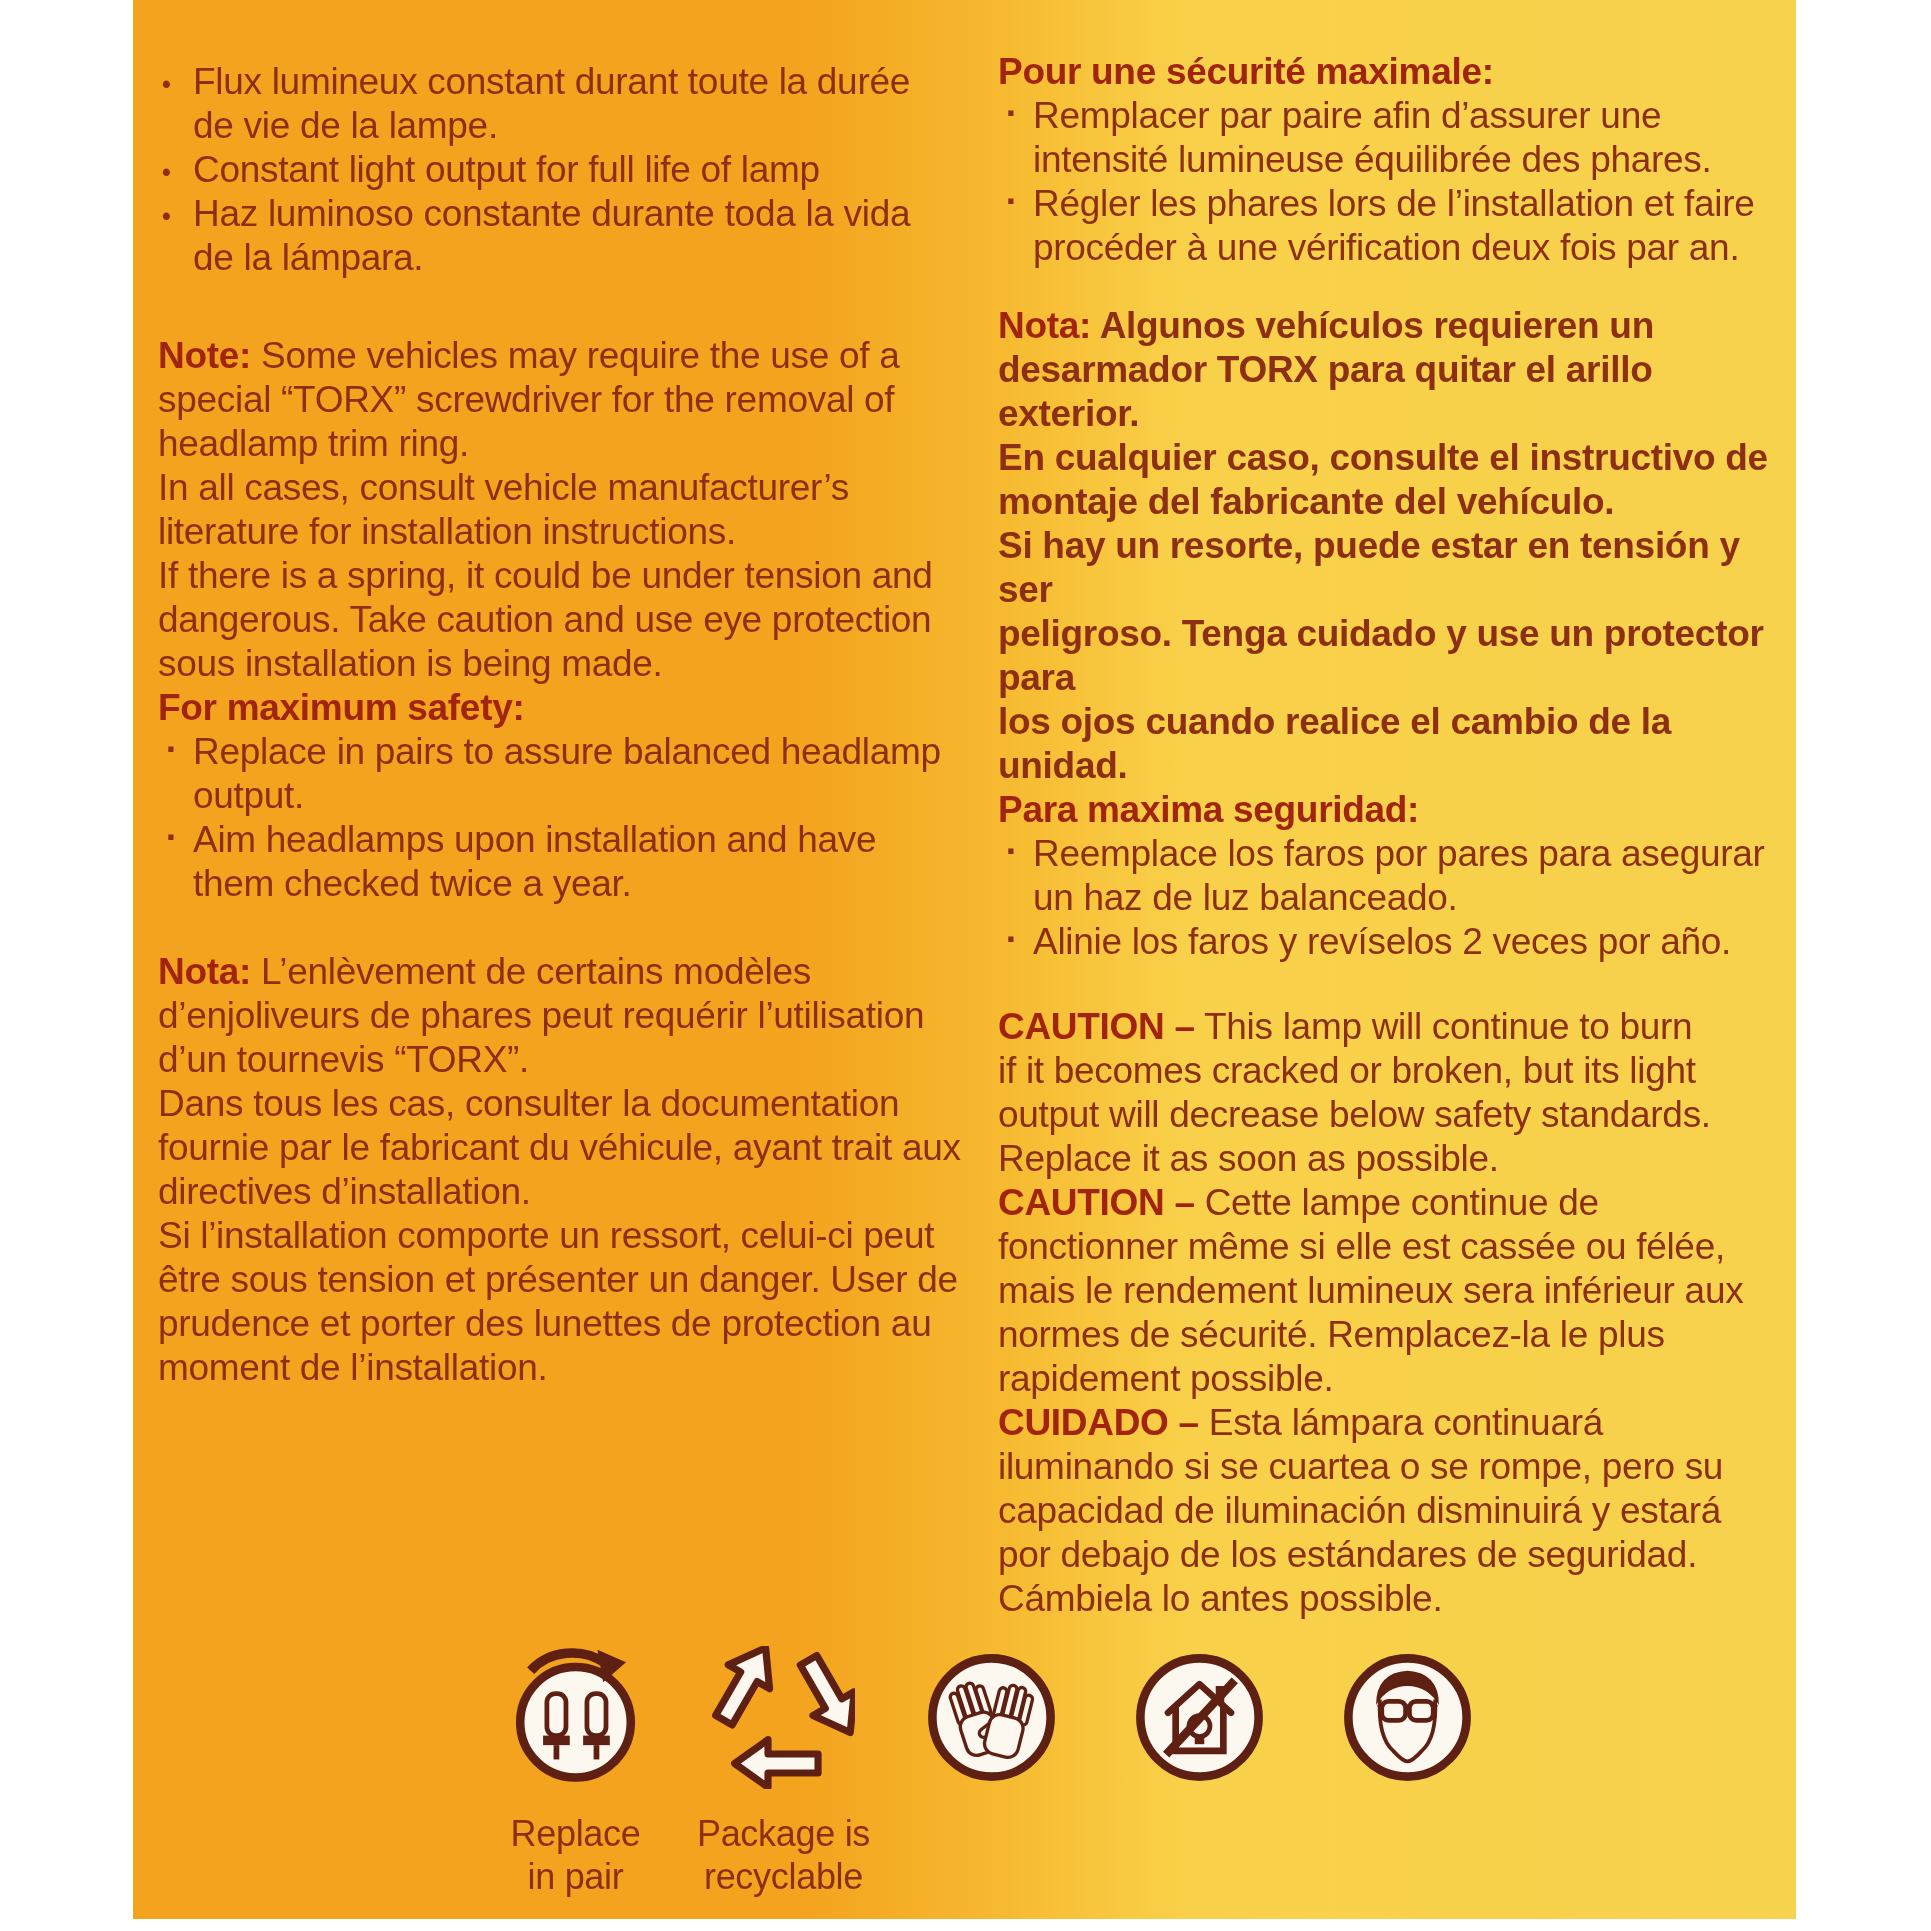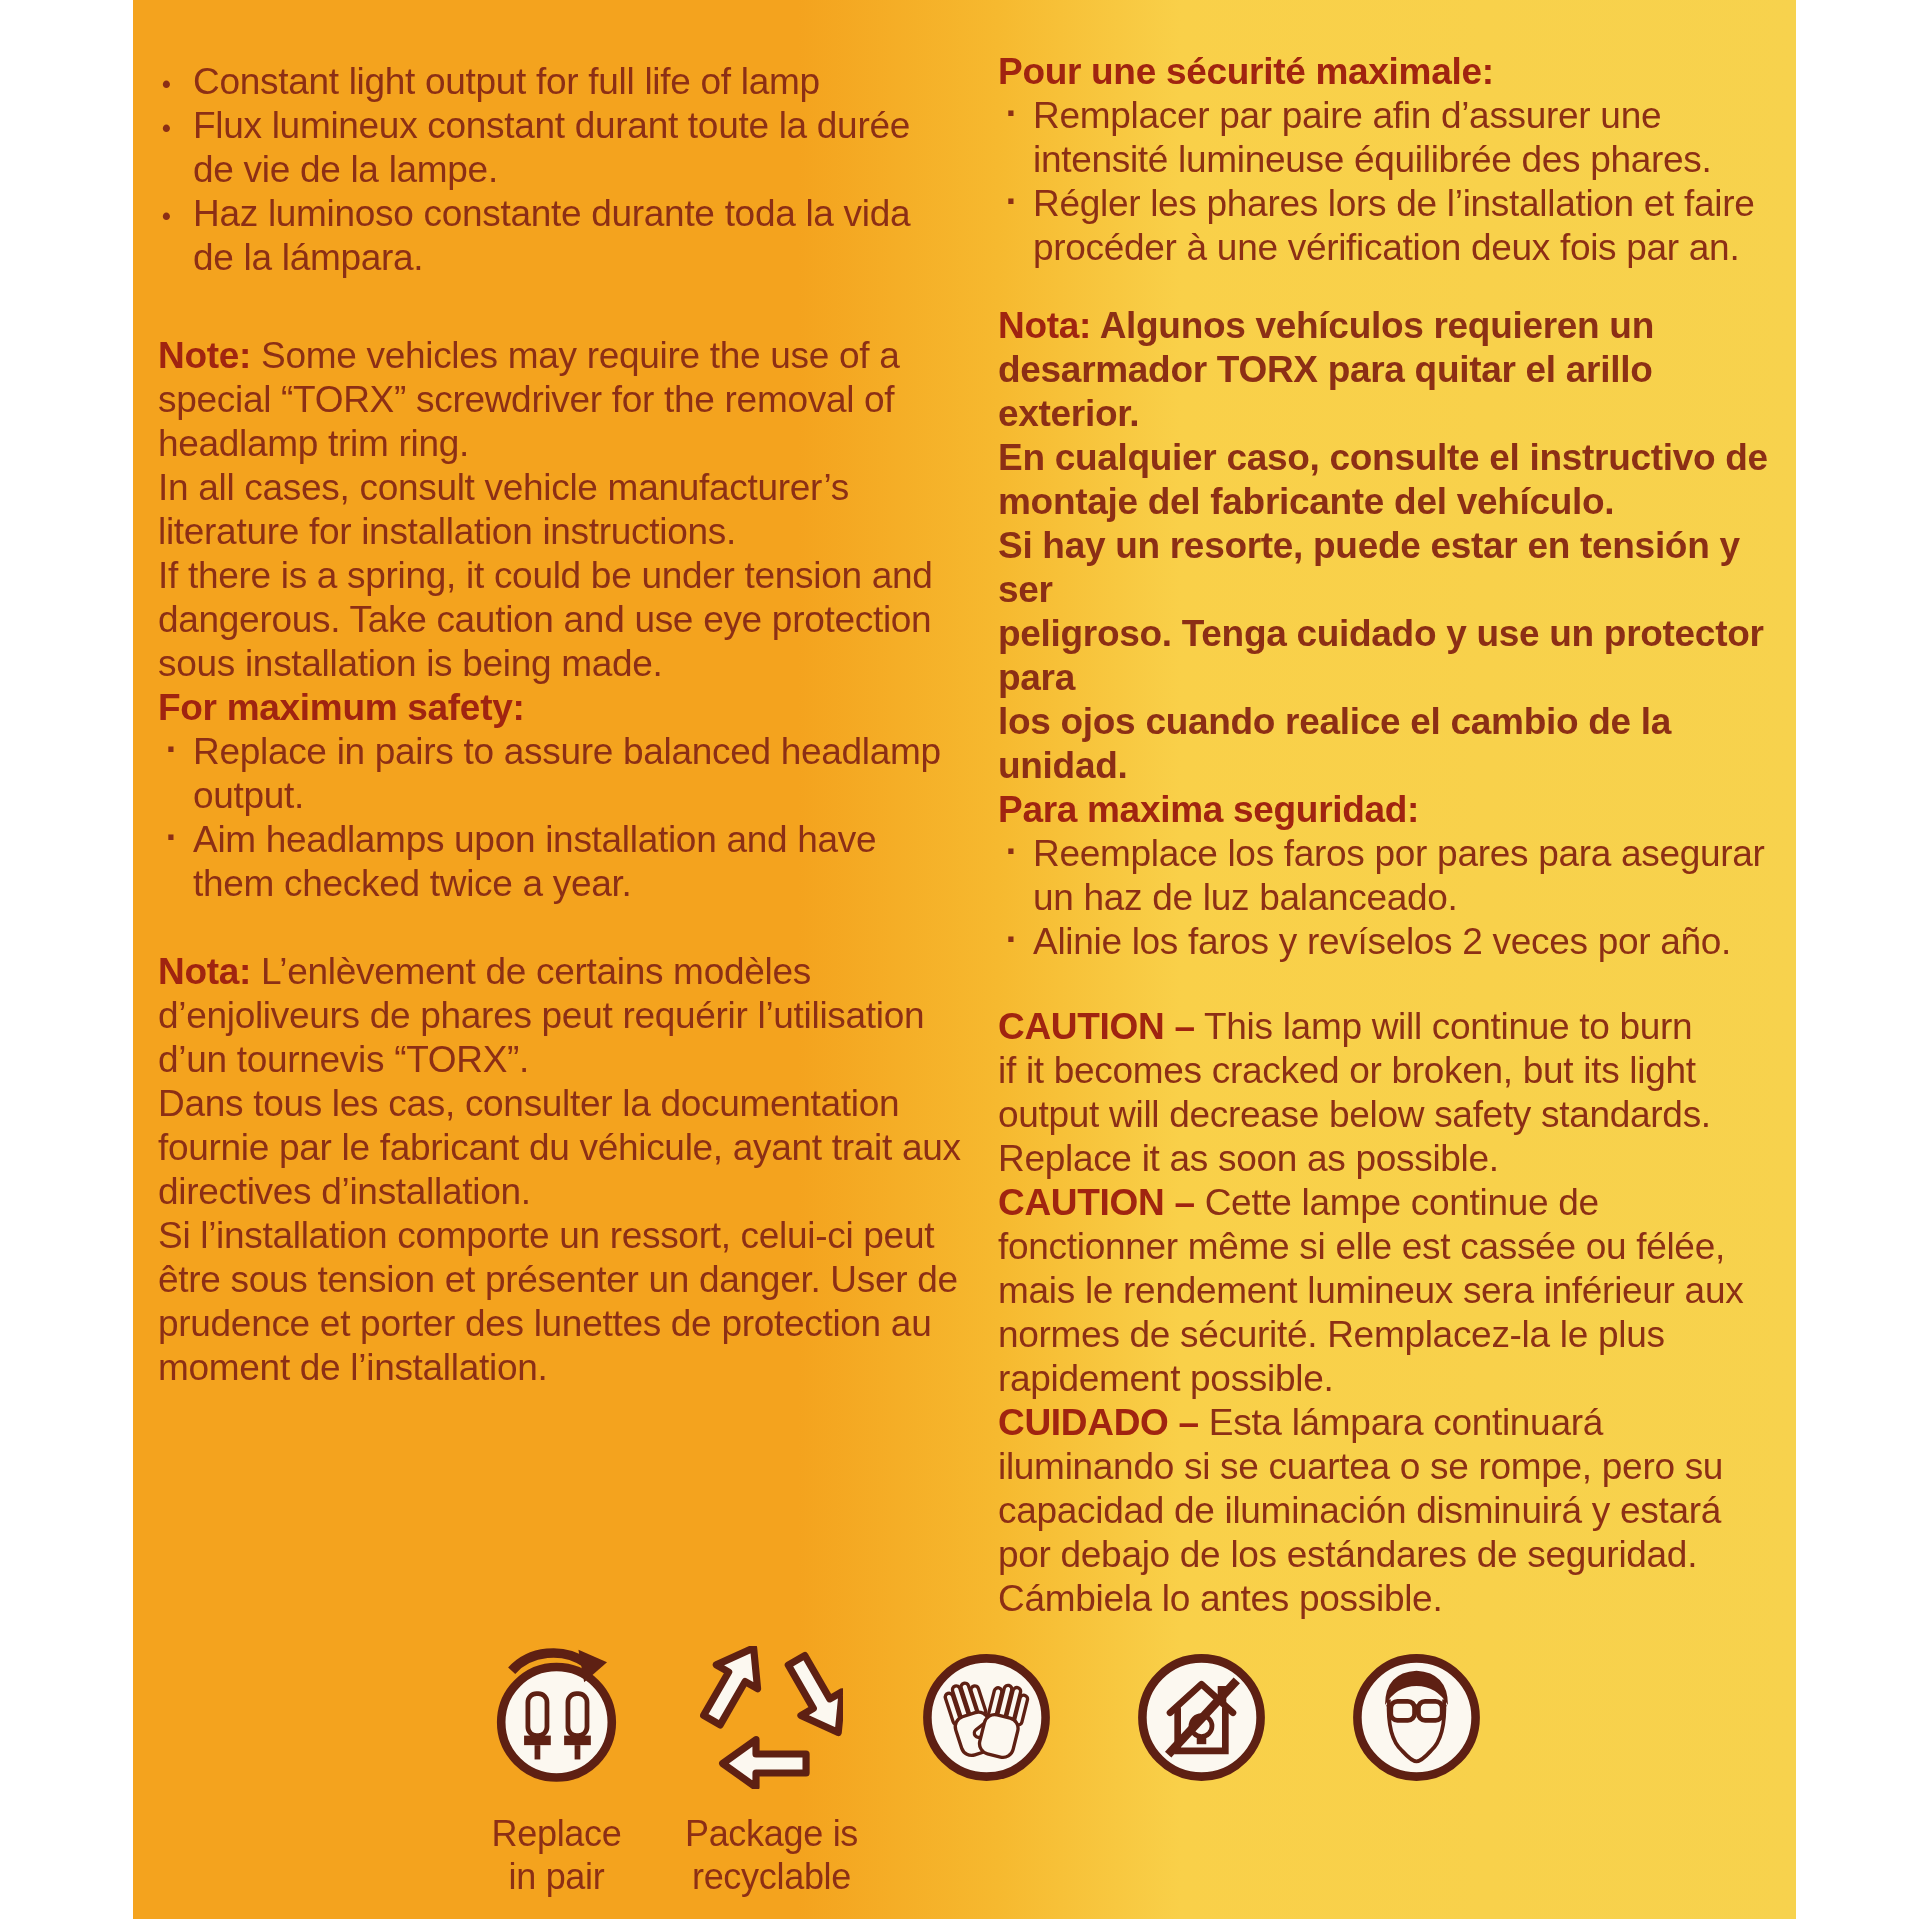--- a/index.html
+++ b/index.html
@@ -21,39 +21,39 @@
   b{color:#a02410;text-align:right;}
   ul{list-style:none;margin:0;padding:0;}
   li{position:relative;padding-left:35px;white-space:pre-line;}
   li::before{content:"·";position:absolute;left:7.7px;top:-1.9px;font-weight:bold;}
   .features li::before{content:"•";font-size:25px;top:1.9px;left:3.9px;}
   .features{margin-bottom:54px;}
   .sub-bullets{margin-bottom:44px;}
   .gap-top{margin-top:34px;font-weight:bold;}
   .cautions{margin-top:41px;}
   .icons{
-    position:absolute;left:458px;top:1646px;display:flex;gap:18px;
+    position:absolute;left:477px;top:1646px;display:flex;gap:11px;
   }
   .icon-wrap{width:197px;display:flex;flex-direction:column;align-items:center;}
   .icon-wrap svg{display:block;}
   .icon-label{
     margin-top:23px;font-size:36px;line-height:43px;color:#8c2f15;
     text-align:center;white-space:pre-line;letter-spacing:-0.3px;
   }
 </style>
 </head>
 <body>
 
 <div class="panel"></div>
 
 <div class="col col-left">
   <ul class="features">
-    <li>Constant light output for full life of lamp</li>
     <li>Flux lumineux constant durant toute la durée
 de vie de la lampe.</li>
+    <li>Constant light output for full life of lamp</li>
     <li>Haz luminoso constante durante toda la vida
 de la lámpara.</li>
   </ul>
 
   <div>
     <p><b>Note:</b> <span>Some vehicles may require the use of a
 special “TORX” screwdriver for the removal of
 headlamp trim ring.</span></p>
     <p>In all cases, consult vehicle manufacturer’s
 literature for installation instructions.</p>

